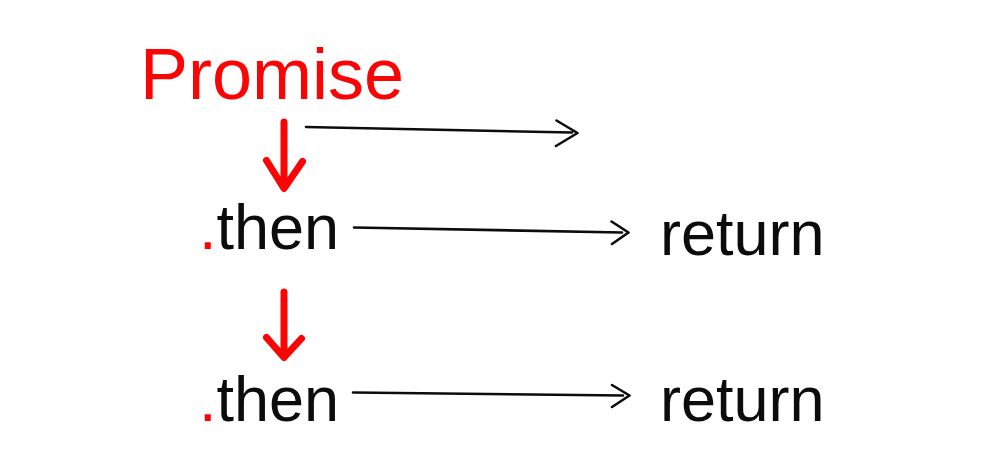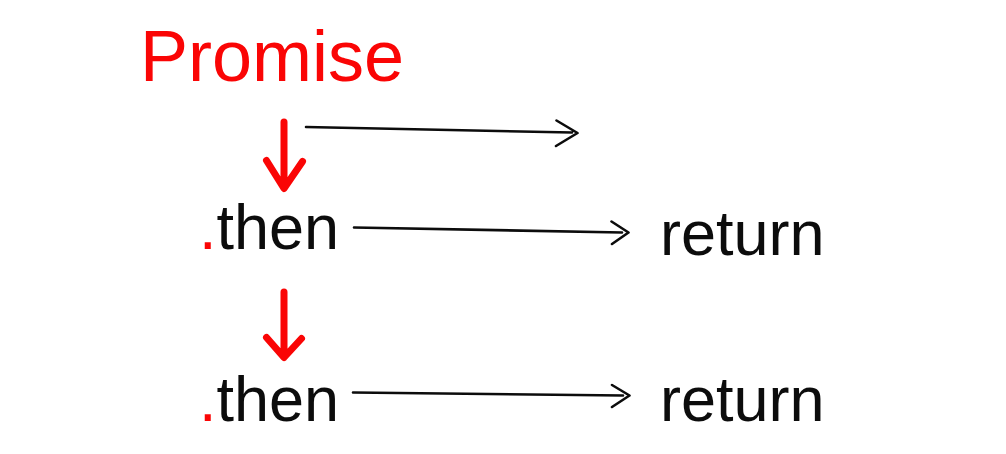--- a/index.html
+++ b/index.html
@@ -24,21 +24,21 @@
   }
   .txt {
     position: absolute;
     line-height: 1;
     white-space: nowrap;
     color: var(--ink, #0c0c0c);
     font-size: 63px;
   }
   .title {
     left: 140px;
-    top: 20px;
+    top: 38px;
     font-size: 72px;
     color: var(--accent-red, #fa0505);
   }
   .resolve-label { left: 588px; top: 100px; }
   .then-1   { left: 199px; top: 196px; }
   .return-1 { left: 660px; top: 202px; }
   .then-2   { left: 199px; top: 368px; }
   .return-2 { left: 660px; top: 368px; }
   .dot { color: var(--accent-red, #fa0505); }
   .arrow-black {

